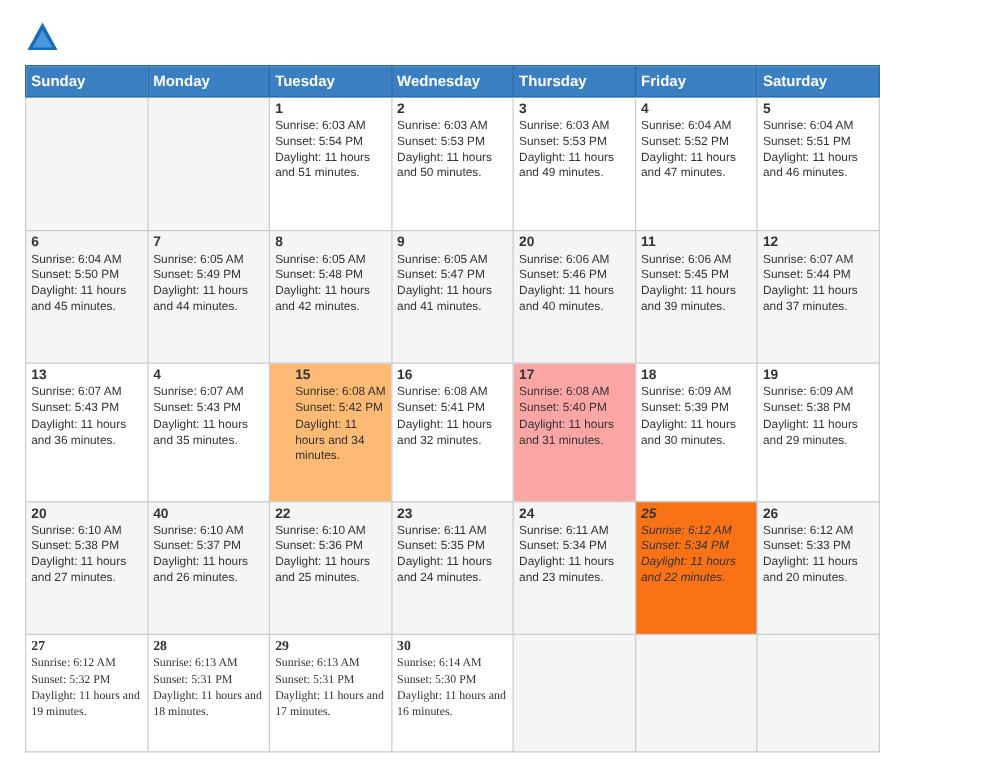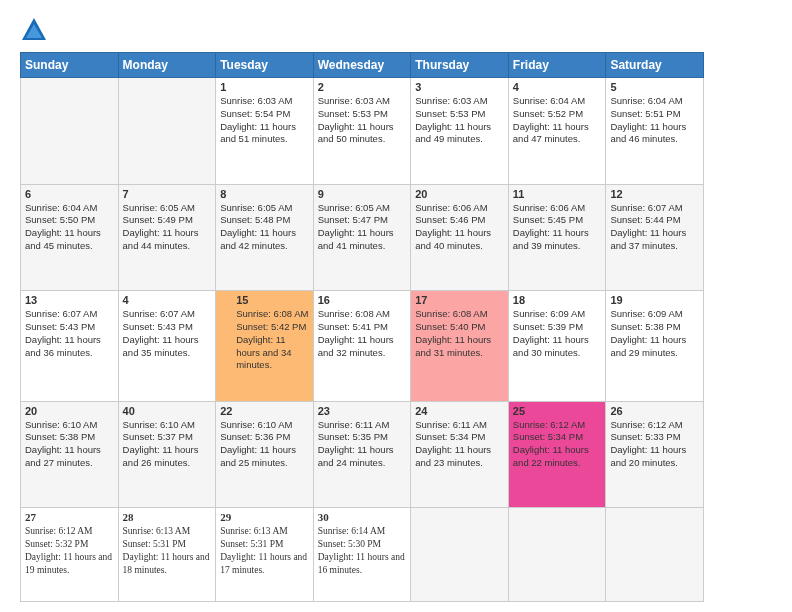--- a/index.html
+++ b/index.html
@@ -170,21 +170,21 @@
           <td style="background: #fca5a5;"><span class="day-num">17</span><span class="cell-text">Sunrise: 6:08 AM<br>Sunset: 5:40 PM<br>Daylight: 11 hours and 31 minutes.</span></td>
           <td style="background: rgb(255, 255, 255);"><span class="day-num">18</span><span class="cell-text">Sunrise: 6:09 AM<br>Sunset: 5:39 PM<br>Daylight: 11 hours and 30 minutes.</span></td>
           <td style="background: rgb(255, 255, 255);"><span class="day-num">19</span><span class="cell-text">Sunrise: 6:09 AM<br>Sunset: 5:38 PM<br>Daylight: 11 hours and 29 minutes.</span></td>
         </tr>
         <tr>
           <td style="background: rgb(245, 245, 245);"><span class="day-num">20</span><span class="cell-text">Sunrise: 6:10 AM<br>Sunset: 5:38 PM<br>Daylight: 11 hours and 27 minutes.</span></td>
           <td style="background: rgb(245, 245, 245);"><span class="day-num">40</span><span class="cell-text">Sunrise: 6:10 AM<br>Sunset: 5:37 PM<br>Daylight: 11 hours and 26 minutes.</span></td>
           <td style="background: rgb(245, 245, 245);"><span class="day-num">22</span><span class="cell-text">Sunrise: 6:10 AM<br>Sunset: 5:36 PM<br>Daylight: 11 hours and 25 minutes.</span></td>
           <td style="background: rgb(245, 245, 245);"><span class="day-num">23</span><span class="cell-text">Sunrise: 6:11 AM<br>Sunset: 5:35 PM<br>Daylight: 11 hours and 24 minutes.</span></td>
           <td style="background: rgb(245, 245, 245);"><span class="day-num">24</span><span class="cell-text">Sunrise: 6:11 AM<br>Sunset: 5:34 PM<br>Daylight: 11 hours and 23 minutes.</span></td>
-          <td style="background: #ec4899;"><span class="day-num">25</span><span class="cell-text">Sunrise: 6:12 AM<br>Sunset: 5:34 PM<br>Daylight: 11 hours and 22 minutes.</span></td>
+          <td style="background: #f97316; font-style: italic;"><span class="day-num">25</span><span class="cell-text">Sunrise: 6:12 AM<br>Sunset: 5:34 PM<br>Daylight: 11 hours and 22 minutes.</span></td>
           <td style="background: rgb(245, 245, 245);"><span class="day-num">26</span><span class="cell-text">Sunrise: 6:12 AM<br>Sunset: 5:33 PM<br>Daylight: 11 hours and 20 minutes.</span></td>
         </tr>
         <tr class="last-row">
           <td style="background: rgb(255, 255, 255);"><span class="day-num">27</span><span class="cell-text">Sunrise: 6:12 AM<br>Sunset: 5:32 PM<br>Daylight: 11 hours and 19 minutes.</span></td>
           <td style="background: rgb(255, 255, 255);"><span class="day-num">28</span><span class="cell-text">Sunrise: 6:13 AM<br>Sunset: 5:31 PM<br>Daylight: 11 hours and 18 minutes.</span></td>
           <td style="background: rgb(255, 255, 255);"><span class="day-num">29</span><span class="cell-text">Sunrise: 6:13 AM<br>Sunset: 5:31 PM<br>Daylight: 11 hours and 17 minutes.</span></td>
           <td style="background: rgb(255, 255, 255); margin-top: 28px;"><span class="day-num">30</span><span class="cell-text">Sunrise: 6:14 AM<br>Sunset: 5:30 PM<br>Daylight: 11 hours and 16 minutes.</span></td>
           <td class="empty-cell"></td>
           <td class="empty-cell"></td>
           <td class="empty-cell"></td>

